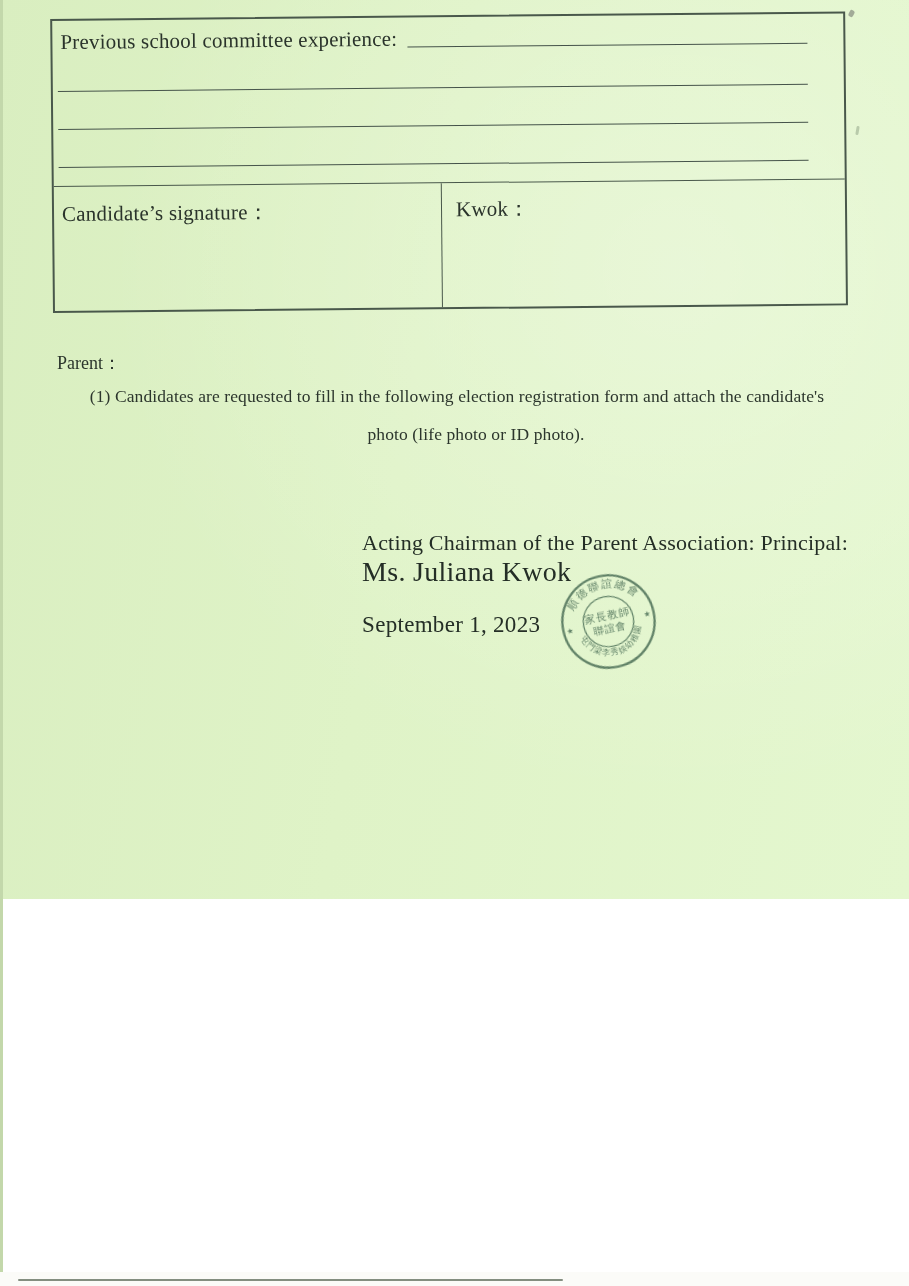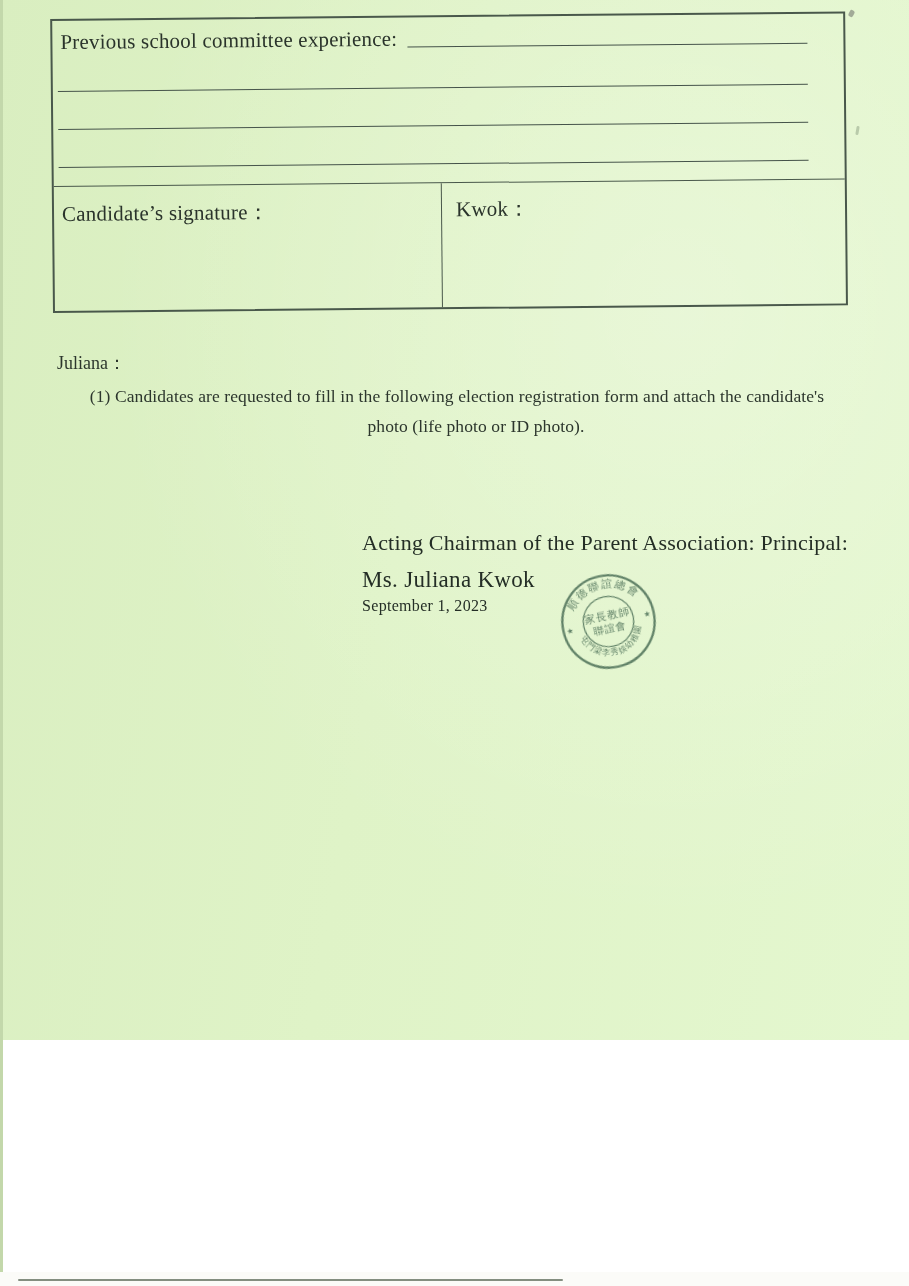--- a/index.html
+++ b/index.html
@@ -2,21 +2,21 @@
 <html><head>
 <meta charset="utf-8">
 <style>
   html,body{margin:0;padding:0;}
   body{
     width:909px;height:1286px;position:relative;overflow:hidden;
     background:#ffffff;
     font-family:"Liberation Serif","DejaVu Serif",serif;
   }
   .page{
-    position:absolute;left:0;top:0;width:909px;height:1040px;
+    position:absolute;left:0;top:0;width:909px;height:899px;
     background:
       radial-gradient(ellipse at 75% 30%, rgba(255,255,255,0.25), rgba(255,255,255,0) 60%),
       linear-gradient(100deg,#d9eec0 0%,#dff3c7 45%,#e4f7cf 100%);
     color:#2a332b;
   }
   
   .edge-left{position:absolute;left:0;top:0;width:3px;height:1272px;background:#c3d8ab;}
   .bottom-strip{position:absolute;left:0;top:1272px;width:909px;height:14px;background:#fbfbf8;}
   .bottom-line{position:absolute;left:18px;top:1279px;width:545px;height:2px;background:#848e80;border-radius:1px;}
   .speck1{position:absolute;left:849px;top:10px;width:5px;height:7px;background:#8b9184;transform:rotate(28deg);border-radius:2px;opacity:.75;}
@@ -39,28 +39,28 @@
   .row-sig{flex:1;display:flex;}
   .cell{box-sizing:border-box;}
   .cell-sig{flex:0 0 388px;border-right:1.5px solid #49584b;padding:13px 0 0 8px;}
   .cell-date{flex:1;padding:12px 0 0 14px;}
 
   
   .remark{position:absolute;left:57px;top:351px;width:800px;color:#2c362d;}
   .remark-label{font-size:18px;}
   .remark-line{font-size:17.5px;letter-spacing:.1px;white-space:nowrap;text-align:center;}
   .remark-line.l1{margin-top:11px;}
-  .remark-line.l2{margin-top:9px;padding-left:38px;}
+  .remark-line.l2{margin-top:17px;padding-left:38px;}
   .remark-line.l3{margin-top:9px;}
 
   
   .closing{position:absolute;right:61px;top:530px;text-align:left;color:#242e26;}
   .role-line{font-size:22px;letter-spacing:.2px;}
-  .principal-name{font-size:23px;margin-top:11px;letter-spacing:.3px;}
-  .closing-date{font-size:16px;margin-top:4px;letter-spacing:.3px;}
+  .principal-name{font-size:28px;margin-top:0;letter-spacing:.3px;}
+  .closing-date{font-size:23px;margin-top:24px;letter-spacing:.3px;}
 
   
   .stamp{
     position:absolute;left:560px;top:573px;width:97px;height:97px;
     transform:rotate(-12deg);filter:blur(.35px);opacity:.88;
   }
   .stamp text{fill:#50735a;font-family:"DejaVu Serif","Liberation Serif",serif;}
   .stamp .ring-t{font-size:11px;letter-spacing:2px;}
   .stamp .ring-b{font-size:8.5px;letter-spacing:1px;}
   .stamp .ctr1{font-size:11px;letter-spacing:1px;}
@@ -87,21 +87,21 @@
       <div class="cell cell-sig">
         <span class="lbl">Candidate’s signature：</span>
       </div>
       <div class="cell cell-date">
         <span class="lbl">Kwok：</span>
       </div>
     </div>
   </div>
 
   <div class="remark">
-    <div class="remark-label">Juliana：</div>
+    <div class="remark-label">Parent：</div>
     <div class="remark-line l1">(1) Candidates are requested to fill in the following election registration form and attach the candidate's</div>
     <div class="remark-line l2">photo (life photo or ID photo).</div>
   </div>
 
   <div class="closing">
     <div class="role-line">Acting Chairman of the Parent Association: Principal:</div>
     <div class="principal-name">Ms. Juliana Kwok</div>
     <div class="closing-date">September 1, 2023</div>
   </div>
 

